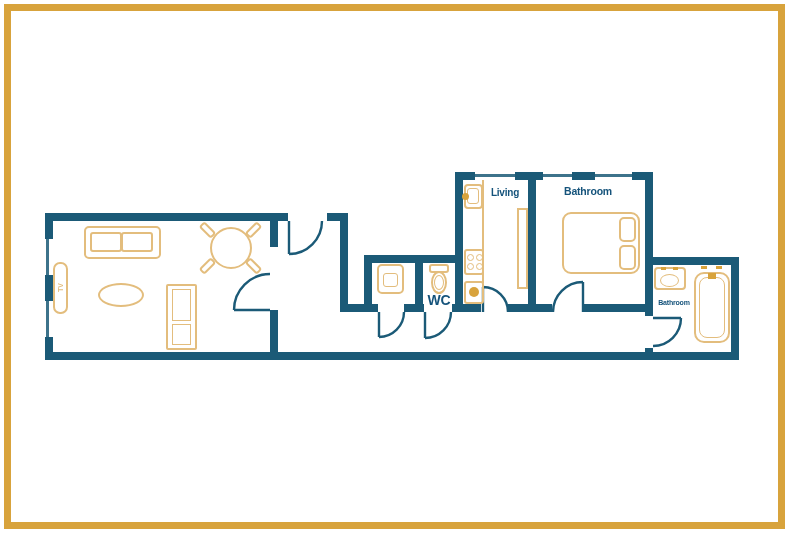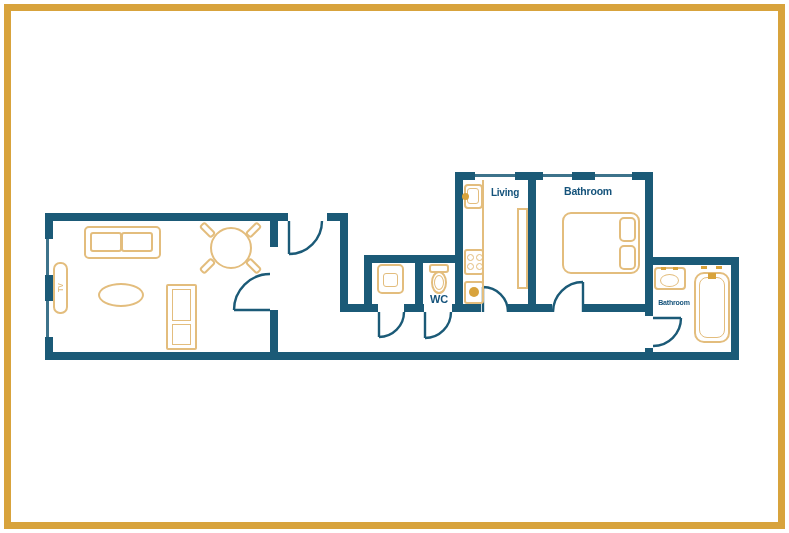--- a/index.html
+++ b/index.html
@@ -132,17 +132,17 @@
   <div class="g" style="left:654px;top:267px;width:32px;height:23px;border-radius:4px"></div>
   <div class="g1 round" style="left:660px;top:274px;width:19px;height:13px"></div>
   <div class="gf" style="left:661px;top:267px;width:5px;height:3px"></div>
   <div class="gf" style="left:673px;top:267px;width:5px;height:3px"></div>
   <div class="g" style="left:694px;top:272px;width:36px;height:71px;border-radius:10px"></div>
   <div class="g1" style="left:699px;top:277px;width:26px;height:61px;border-radius:8px"></div>
   <div class="gf" style="left:708px;top:273px;width:8px;height:6px"></div>
   <div class="gf" style="left:701px;top:266px;width:6px;height:3px"></div>
   <div class="gf" style="left:716px;top:266px;width:6px;height:3px"></div>
 
-  <div class="lbl" style="left:424px;top:293px;width:30px;font-size:11px">WC</div>
+  <div class="lbl" style="left:424px;top:293px;width:30px;font-size:14px">WC</div>
   <div class="lbl" style="left:480px;top:187px;width:50px;font-size:10px">Living</div>
   <div class="lbl" style="left:556px;top:186px;width:64px;font-size:10.5px">Bathroom</div>
   <div class="lbl" style="left:650px;top:299px;width:48px;font-size:7px">Bathroom</div>
 </div>
 
 </body></html>

